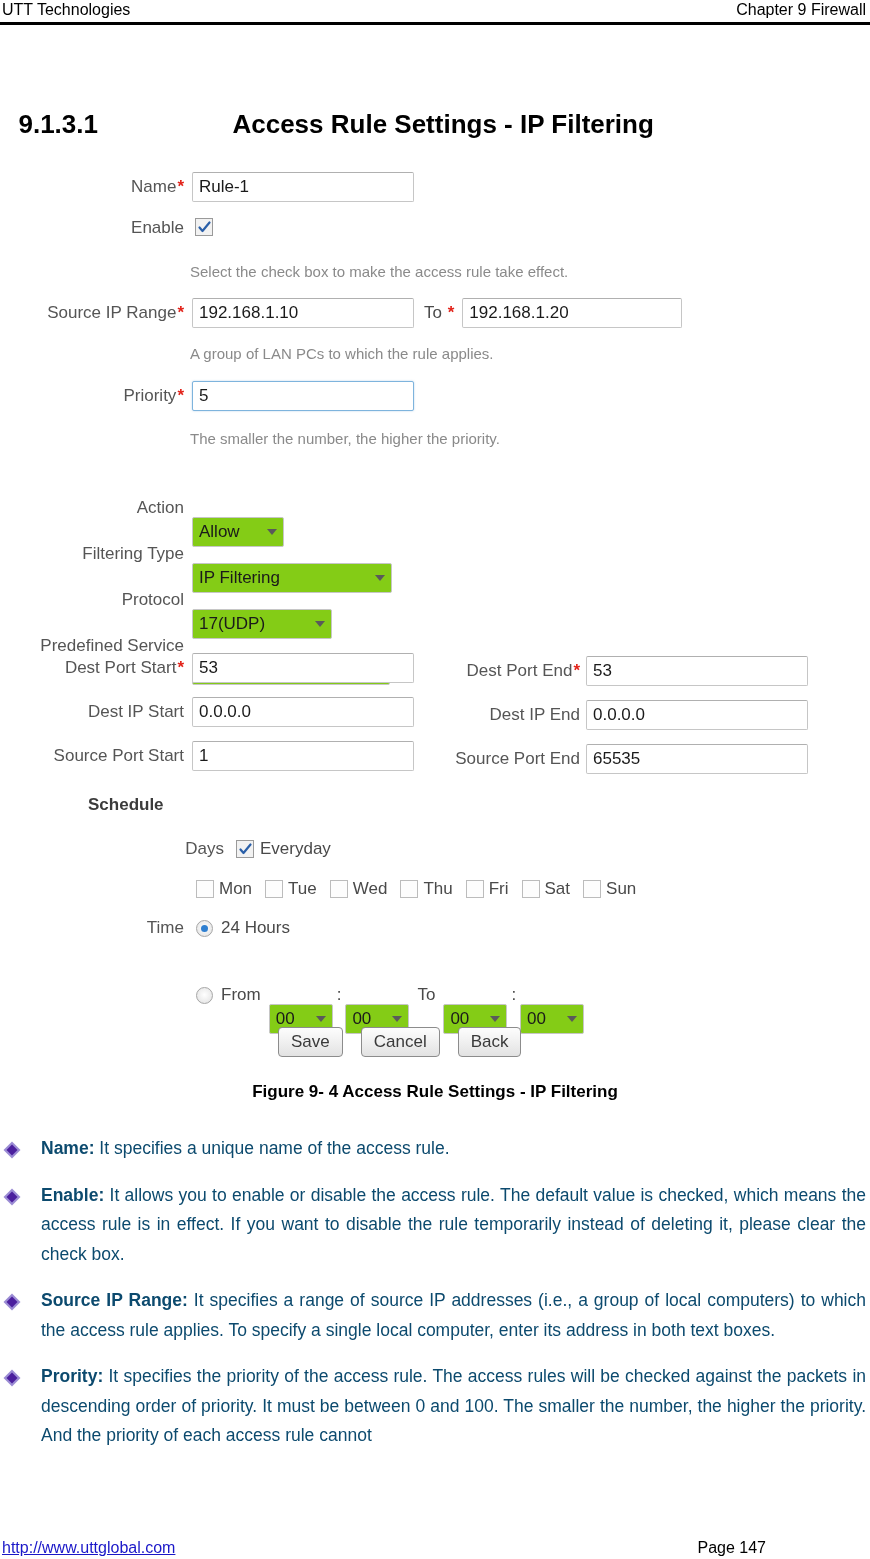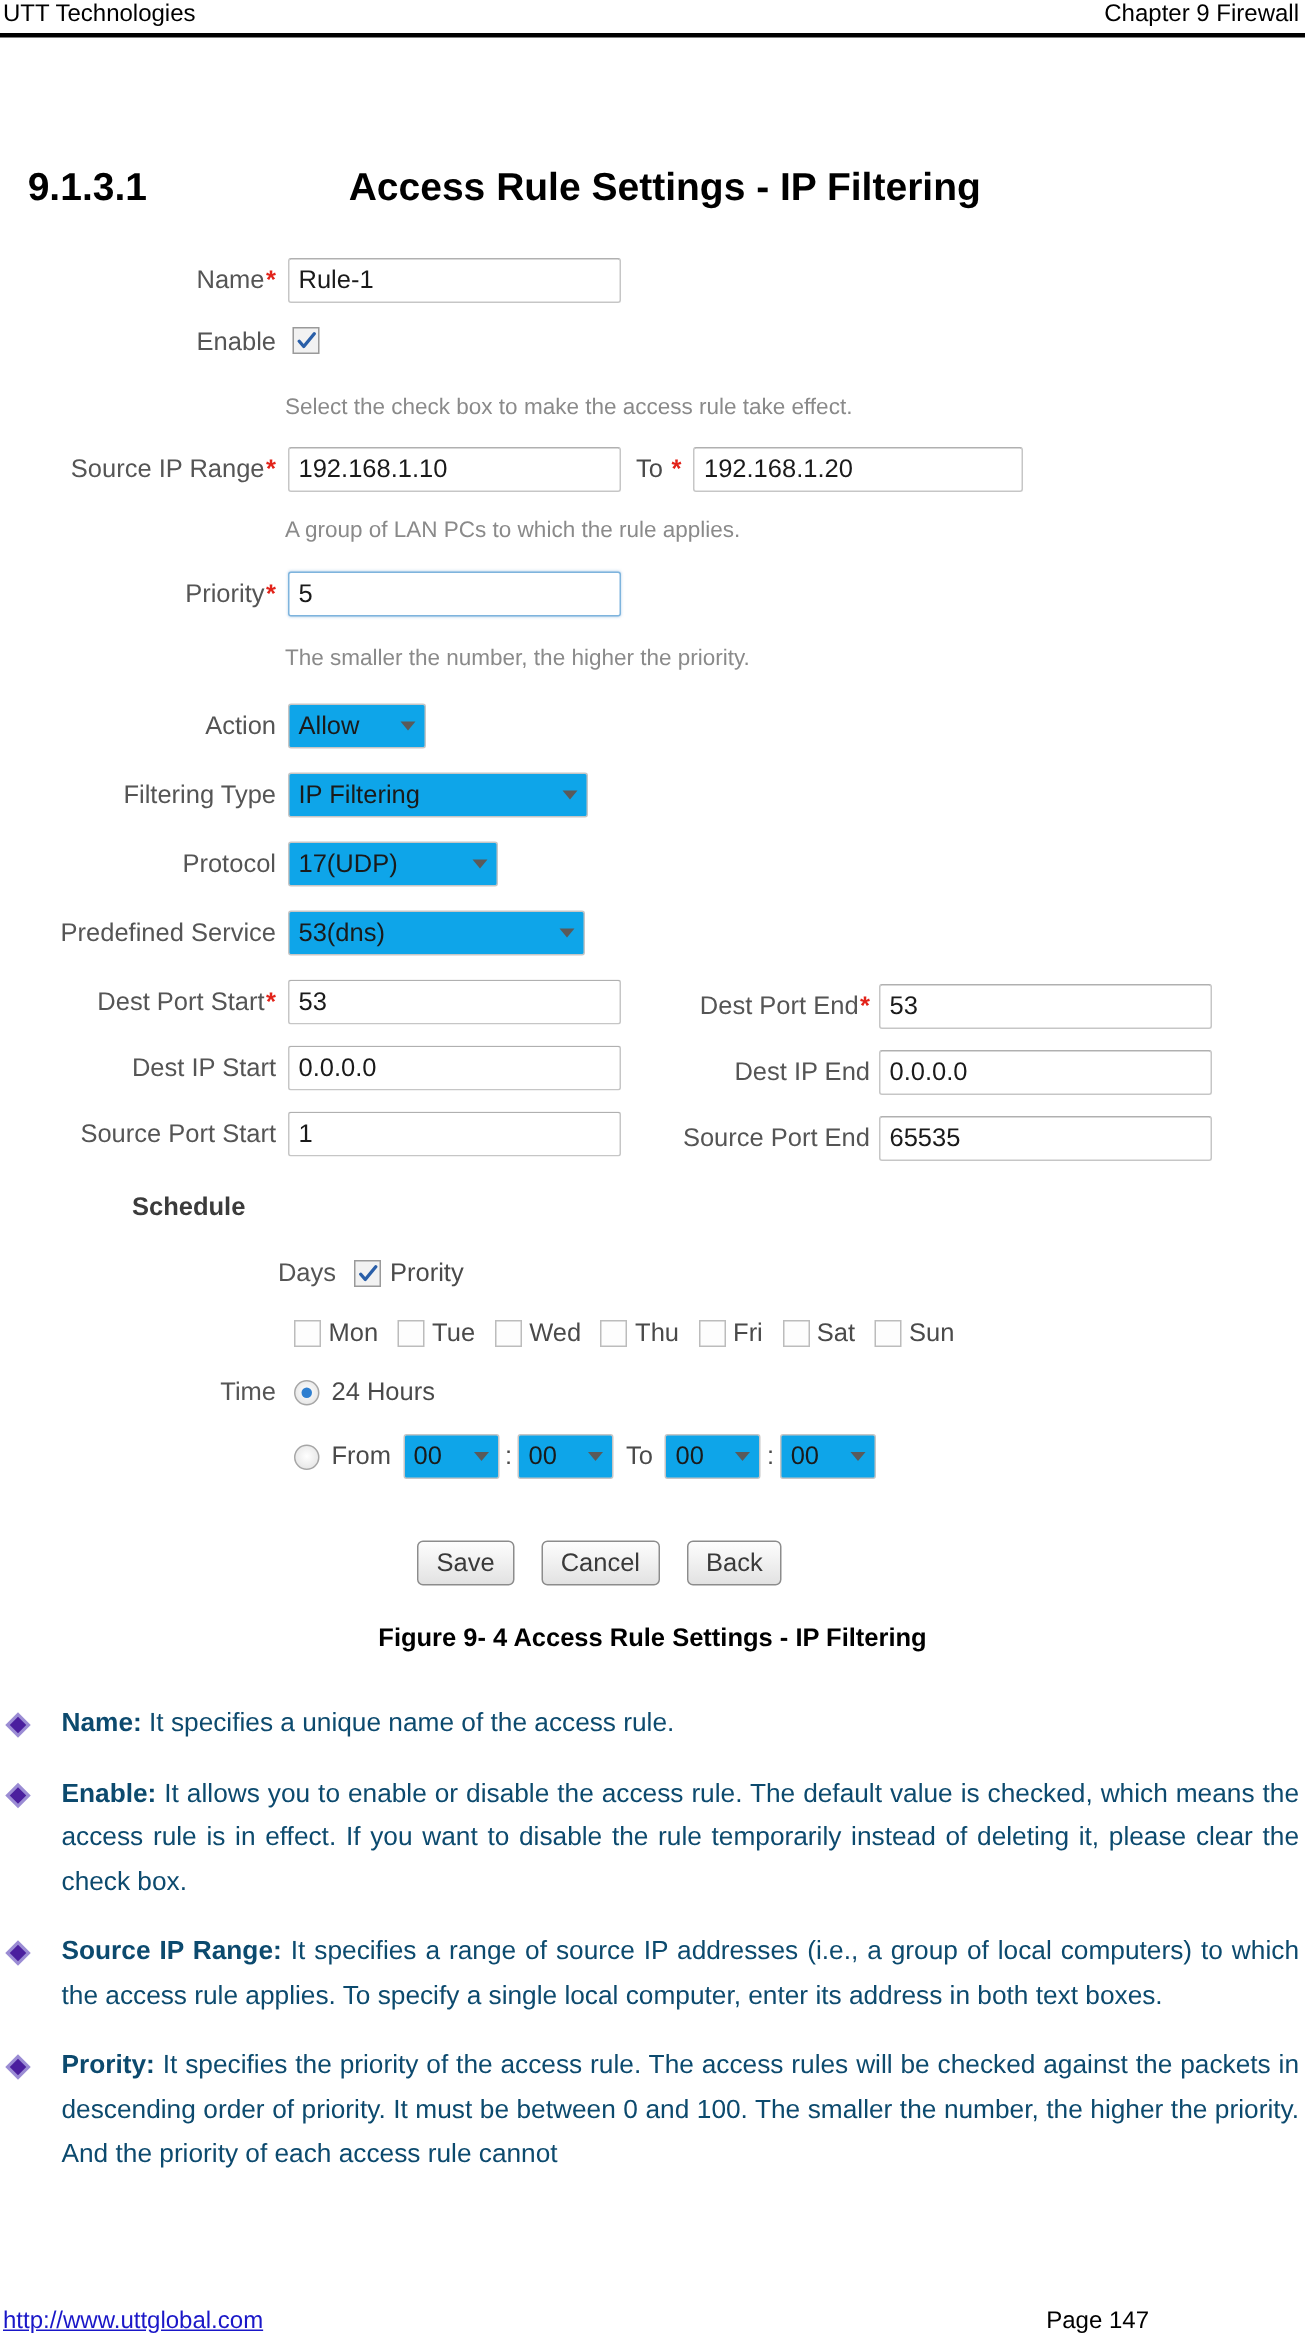--- a/index.html
+++ b/index.html
@@ -88,29 +88,30 @@
     border-radius: 2px;
   }
   .txtbox.focused {
     border: 1px solid #7eb4dd;
     box-shadow: 0 0 2px rgba(120,170,215,.55);
   }
 
   .selbox {
     box-sizing: border-box;
     border: 1px solid #c6c6c6;
-    background: #0ea5e9;
+    background: #84cc16;
     height: 30px;
     padding: 0 6px;
     display: flex;
     align-items: center;
     justify-content: space-between;
     font-size: 17px;
     color: #1a1a1a;
     border-radius: 2px;
+    margin-top: 48px;
   }
   .caret {
     width: 0; height: 0;
     border-left: 5px solid transparent;
     border-right: 5px solid transparent;
     border-top: 6px solid #5a5a5a;
     margin-left: 10px;
     flex: none;
   }
 
@@ -364,21 +365,21 @@
   <div class="schedule-title" style="top:635px; left:88px;">Schedule</div>
 
   <div class="fld-row" style="top:679px; left:0;">
     <div class="lbl" style="width:184px;padding-left:40px;">Days</div>
     <div style="display:flex; align-items:center; gap:6px; margin-left:12px;">
       <span class="chk">
         <svg width="13" height="13" viewBox="0 0 13 13">
             <path d="M1.5 6.5 L4.5 10 L11.5 1.5" stroke="#2a5fa8" stroke-width="2.2" fill="none" stroke-linecap="round" stroke-linejoin="round"></path>
           </svg>
       </span>
-      <span style="color:#4a4a4a;">Prority</span>
+      <span style="color:#4a4a4a;">Everyday</span>
     </div>
   </div>
 
   <div class="fld-row" style="top:719px; left:196px;">
     <div class="daybox">
         <span class="chk empty"></span>
         <span>Mon</span>
       </div>
     <div class="daybox">
         <span class="chk empty"></span>

